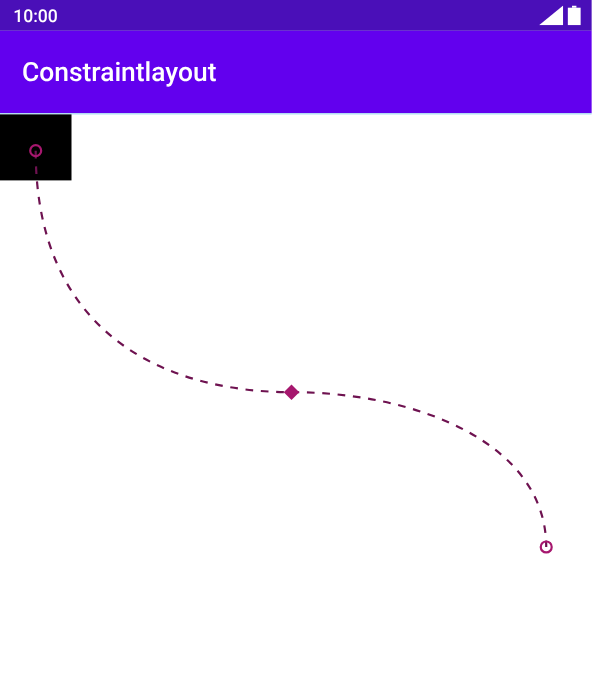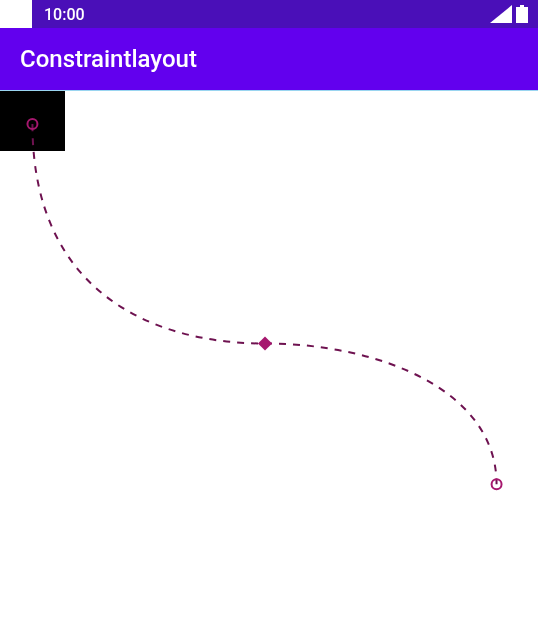--- a/index.html
+++ b/index.html
@@ -19,35 +19,34 @@
     .status-bar {
       height: 28px;
       background: #4a0fb8;
       color: #ffffff;
       display: flex;
       align-items: center;
       justify-content: space-between;
       padding: 5px 10px;
       font-size: 16px;
       font-weight: 500;
-      margin-left: 32px;
     }
     
     .status-time {
       padding-left: 2px;
     }
     
     .status-icons {
       display: flex;
       align-items: center;
       gap: 4px;
     }
     
     .app-bar {
-      height: 62px;
+      height: 75px;
       background: #6200ee;
       color: #ffffff;
       display: flex;
       align-items: center;
       padding: 0 20px;
       font-size: 24px;
       font-weight: 500;
     }
     
     .content-area {

